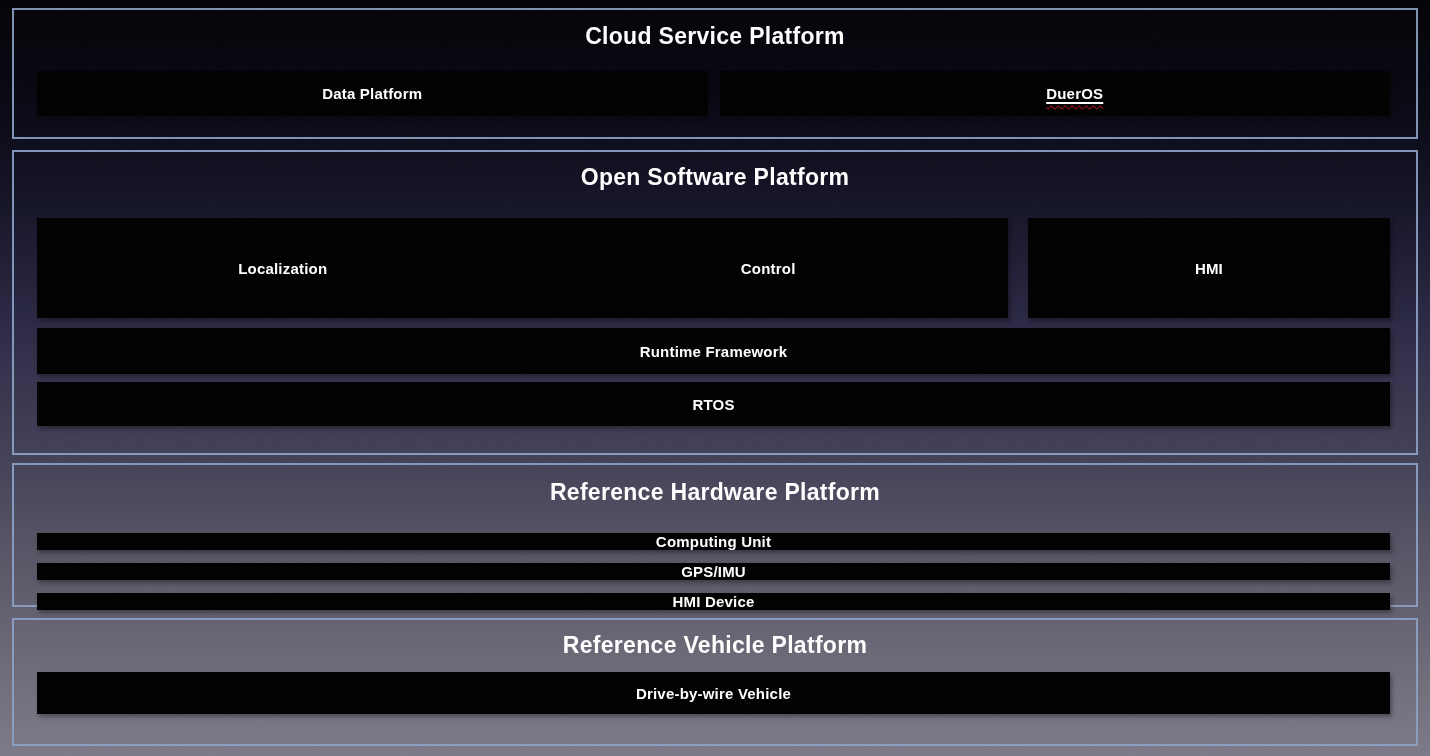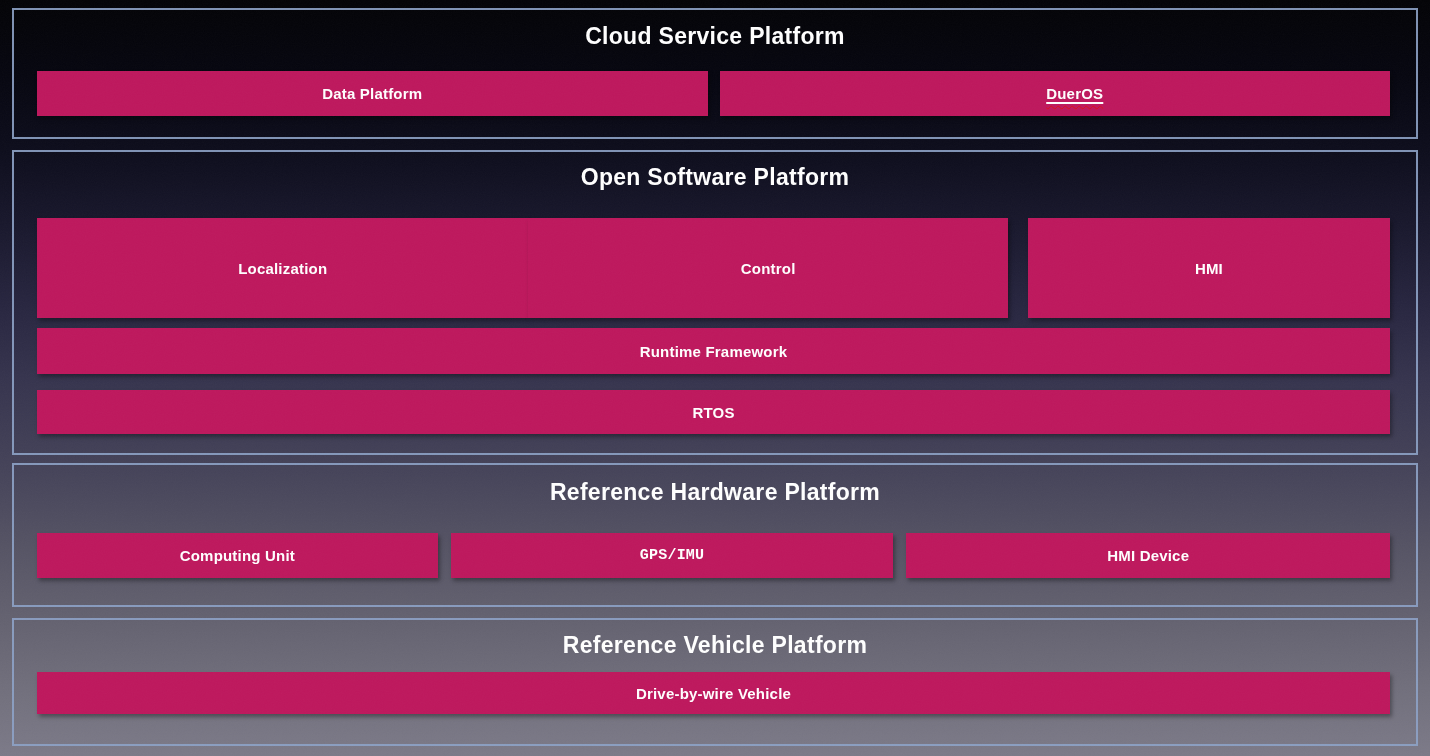--- a/index.html
+++ b/index.html
@@ -66,43 +66,43 @@
 
   .box-row {
     position: absolute;
     left: 23px;
     right: 26px;
     display: flex;
   }
   .frame-cloud .box-row           { top: 61px;  height: 45px;  gap: 12px; }
   .frame-software .box-row-main   { top: 66px;  height: 100px; gap: 0;  }
   .frame-software .box-row-runtime{ top: 176px; height: 46px; }
-  .frame-software .box-row-rtos   { top: 238px; height: 44px; }
-  .frame-hardware .box-row        { top: 68px;  height: 45px;  gap: 13px; }
+  .frame-software .box-row-rtos   { top: 230px; height: 44px; }
+  .frame-hardware .box-row        { top: 68px;  height: 45px;  gap: 13px; flex-direction: column; }
   .frame-vehicle .box-row         { top: 52px;  height: 42px; }
 
   .box {
-    background: #be185d;
+    background: #000000;
     color: #ffffff;
     font-size: 15px;
     font-weight: 700;
     display: flex;
     align-items: center;
     justify-content: center;
     text-align: center;
     box-shadow: 2px 3px 4px rgba(0, 0, 0, 0.35);
     letter-spacing: 0.2px;
   }
   .box-half  { flex: 1 1 0; }
   .box-full  { flex: 1 1 0; }
   .w-localization { flex: 494 1 0; }
   .w-control      { flex: 482 1 0; }
   .w-hmi          { flex: 364 1 0; margin-left: 20px; }
   .w-computing    { flex: 401 1 0; }
-  .w-gps          { flex: 443 1 0; font-family: Liberation Mono, monospace; }
+  .w-gps          { flex: 443 1 0; }
   .w-hmidevice    { flex: 484 1 0; }
 
   .underlined {
     text-decoration: underline;
     text-decoration-color: #ffffff;
     text-decoration-thickness: 1.5px;
     text-underline-offset: 3px;
   }
   .spellcheck-wavy {
     text-decoration-line: underline;

